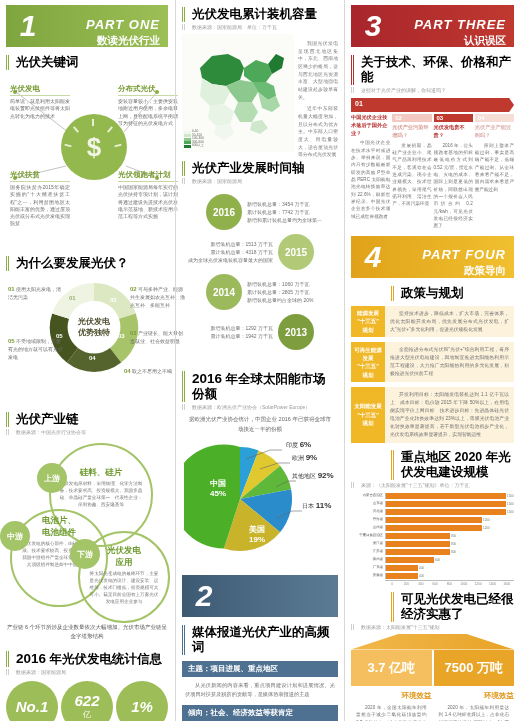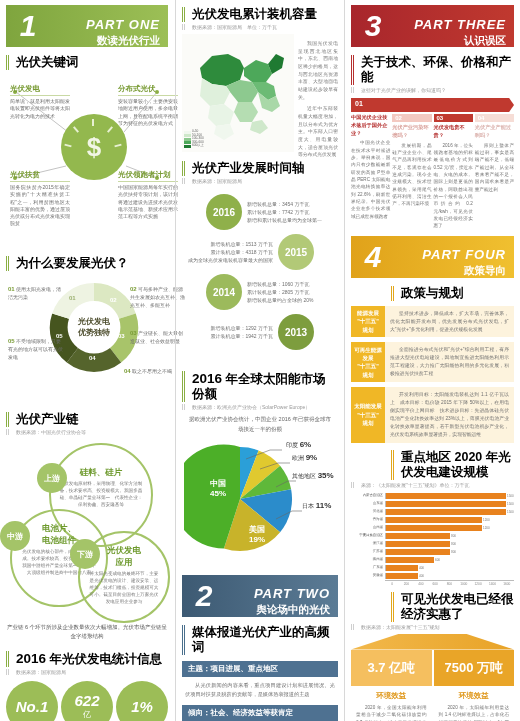--- a/index.html
+++ b/index.html
@@ -145,21 +145,21 @@
   .bc .axis { display:flex; margin-left:34px; border-top:1px solid #bbb; }
   .bc .axis span { flex:1; font-size:3.2px; color:#888; text-align:center; padding-top:1px; }
 
   
   .chev { height:16px; background:#fff; position:relative; margin-top:4px; overflow:hidden; }
   .chev .c1 { position:absolute; left:0; top:0; width:100%; height:16px;
      background:linear-gradient(90deg,#f2b84b,#e8a327); clip-path:polygon(0 100%,30% 0,70% 0,100% 100%); }
   .bgrid { display:flex; gap:2px; }
   .bcard { flex:1; }
   .bcard .bh { color:#fff; font-size:13px; font-weight:bold; text-align:center; padding:9px 0; }
-  .bcard .bt { font-size:7.5px; font-weight:bold; text-align:center; padding:5px 0 3px 0;
+  .bcard .bt { font-size:7.5px; font-weight:bold; text-align:right; padding:5px 0 3px 0;
      background:#fff; }
   .bcard .bb { font-size:4.6px; line-height:1.65; color:#6f6f6f; text-align:justify;
      text-indent:9px; padding:0 5px 6px 5px; }
 </style>
 </head>
 <body>
 
 <div class="page">
 
   <div class="col col1">
@@ -264,21 +264,21 @@
     </div>
 
     <div class="chain">
       <div class="ring" style="left:43px;top:4px;width:104px;height:104px">
         <div class="tag" style="left:-14px;top:18px">上游</div>
         <div class="ttl" style="margin-top:22px">硅料、硅片</div>
         <div class="bd">光伏发电原材料，采用物理、化学方法制备，技术要求高、投资规模大。我国多晶硅、单晶硅产量全球第一　代表性企业：保利协鑫、西安隆基等</div>
       </div>
       <div class="ring" style="left:4px;top:70px;width:98px;height:98px">
         <div class="tag" style="left:-12px;top:10px">中游</div>
-        <div class="ttl" style="margin-top:12px;white-space:pre-line">电池片、
+        <div class="ttl" style="margin-top:4px;white-space:pre-line">电池片、
 电池组件</div>
         <div class="bd">光伏发电的核心部件，由硅片加工而成。技术要求较高、投资规模较大。我国中游组件产量全球第一，全球十大顶级组件制造商中中国有八家</div>
       </div>
       <div class="ring" style="left:72px;top:92px;width:92px;height:92px">
         <div class="tag" style="left:-10px;top:6px">下游</div>
         <div class="ttl" style="margin-top:12px;white-space:pre-line">光伏发电
 应用</div>
         <div class="bd">将太阳光变成电的最终环节，主要是光伏发电的设计、建设安装、运维等，技术门槛低，投资规模可大可小。截至目前全国有上万家光伏发电应用企业参与</div>
       </div>
     </div>
@@ -423,32 +423,28 @@
         <line x1="86" y1="7" x2="98" y2="7" stroke="#666" stroke-width="0.6"></line>
         <line x1="76" y1="26" x2="94" y2="20" stroke="#666" stroke-width="0.6"></line>
         <line x1="94" y1="20" x2="106" y2="20" stroke="#666" stroke-width="0.6"></line>
         <line x1="92" y1="44" x2="104" y2="38" stroke="#666" stroke-width="0.6"></line>
         <line x1="104" y1="38" x2="112" y2="38" stroke="#666" stroke-width="0.6"></line>
         <line x1="92" y1="76" x2="108" y2="68" stroke="#666" stroke-width="0.6"></line>
         <line x1="108" y1="68" x2="118" y2="68" stroke="#666" stroke-width="0.6"></line>
       </svg>
       <div class="pie-lab" style="left:104px;top:1px">印度 <b>6%</b></div>
       <div class="pie-lab" style="left:110px;top:14px">欧洲 <b>9%</b></div>
-      <div class="pie-lab" style="left:110px;top:32px">其他地区 <b>35%</b></div>
+      <div class="pie-lab" style="left:110px;top:32px">其他地区 <b>92%</b></div>
       <div class="pie-lab" style="left:120px;top:62px">日本 <b>11%</b></div>
       <div class="pie-in" style="left:16px;top:40px;width:40px">中国<br>45%</div>
       <div class="pie-in" style="left:58px;top:86px;width:34px">美国<br>19%</div>
     </div>
 
     <div class="part p-blue" style="margin-top:4px">
       <div class="num">2</div>
-      <div class="rt">
-        <div class="lbl">PART TWO</div>
-        <div class="sub">舆论场中的光伏</div>
-      </div>
     </div>
 
     <div class="sect blue">
       <div class="h">媒体报道光伏产业的高频词</div>
     </div>
 
     <div class="kbar">主题：项目进展、重点地区</div>
     <div class="kbody">从光伏新闻的内容来看，重点项目建设计划和进展情况、光伏项目对扶贫及脱贫的贡献等，是媒体热衷报道的主题</div>
     <div class="kbar">倾向：社会、经济效益等获肯定</div>
     <div class="kbody">光伏行业出环保、便民、可获得经济效益等特点，受到舆论好评。特别是并网发电后收益对贫困家庭的扶助作用，赢得了社会认可</div>

